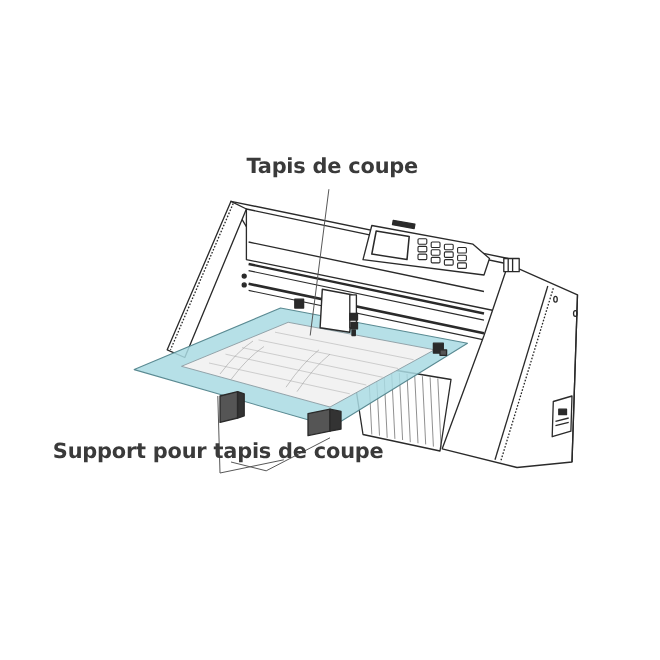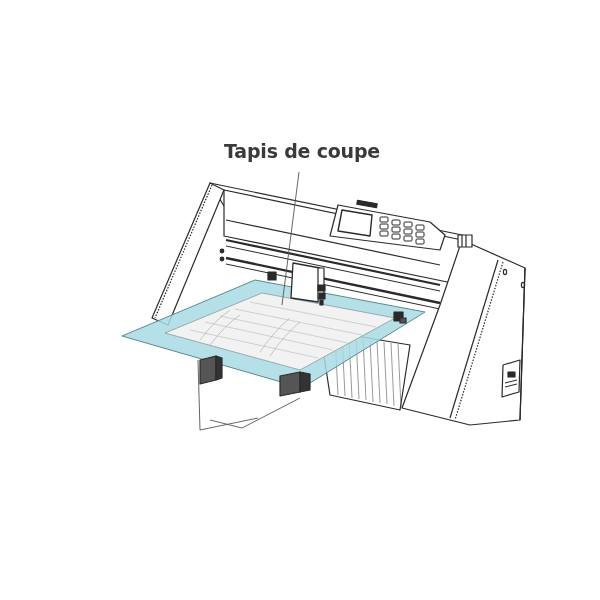--- a/index.html
+++ b/index.html
@@ -131,13 +131,14 @@
 
       <g stroke="#555" stroke-width="0.9">
         <line x1="299" y1="172" x2="282" y2="305"></line>
         <polyline points="198,360 200,430 258,418"></polyline>
         <polyline points="210,420 242,428 300,398"></polyline>
       </g>
     </g>
   </svg>
 
   <div id="label-mat" class="label">Tapis de coupe</div>
+  <div id="label-support" class="label">Support pour tapis de coupe</div>
 </div>
 
 </body></html>

